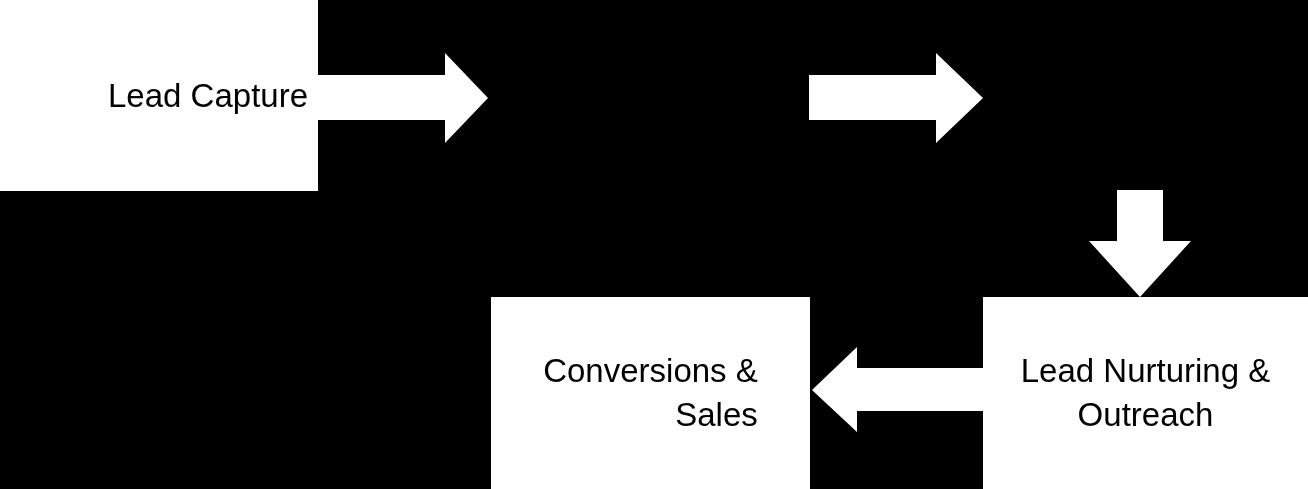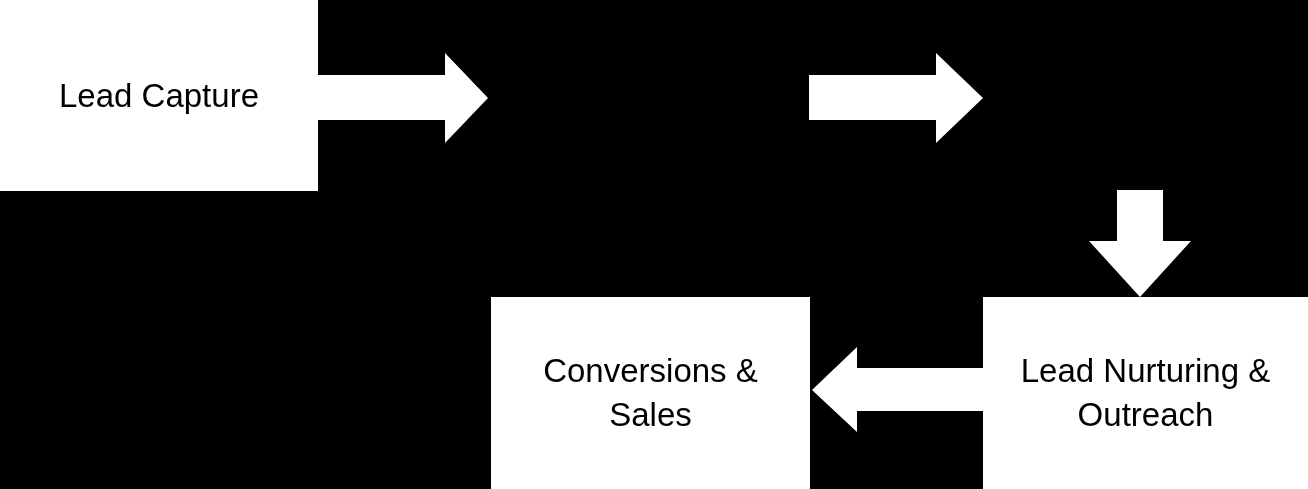--- a/index.html
+++ b/index.html
@@ -42,21 +42,21 @@
   .connector svg {
     display: block;
     overflow: visible;
   }
 </style>
 </head>
 <body>
 
 <div id="canvas">
 
-  <div class="node" style="left:0px; top:0px; width:318px; height:191px;">
+  <div class="node" style="left:0px; top:0px; width:318px; height:191px;justify-content:flex-end;">
     <span class="node-label">Lead Capture</span>
   </div>
 
   <div class="connector" style="left:317px; top:53px; width:172px; height:90px;">
     <svg width="172" height="90" viewBox="0 0 172 90" aria-hidden="true">
       <polygon points="0,22 128,22 128,0 171,45 128,90 128,67 0,67" fill="#ffffff"></polygon>
     </svg>
   </div>
 
 
@@ -66,21 +66,21 @@
     </svg>
   </div>
 
 
   <div class="connector" style="left:1088px; top:190px; width:104px; height:108px;">
     <svg width="104" height="108" viewBox="0 0 104 108" aria-hidden="true">
       <polygon points="29,0 75,0 75,51 103,51 52,107 1,51 29,51" fill="#ffffff"></polygon>
     </svg>
   </div>
 
-  <div class="node" style="left:491px; top:297px; width:319px; height:192px;">
+  <div class="node" style="left:491px; top:297px; width:319px; height:192px;text-align:right;">
     <span class="node-label">Conversions &amp;
 Sales</span>
   </div>
 
   <div class="connector" style="left:812px; top:347px; width:172px; height:86px;">
     <svg width="172" height="86" viewBox="0 0 172 86" aria-hidden="true">
       <polygon points="0,43 45,0 45,21 171,21 171,64 45,64 45,85" fill="#ffffff"></polygon>
     </svg>
   </div>
 

